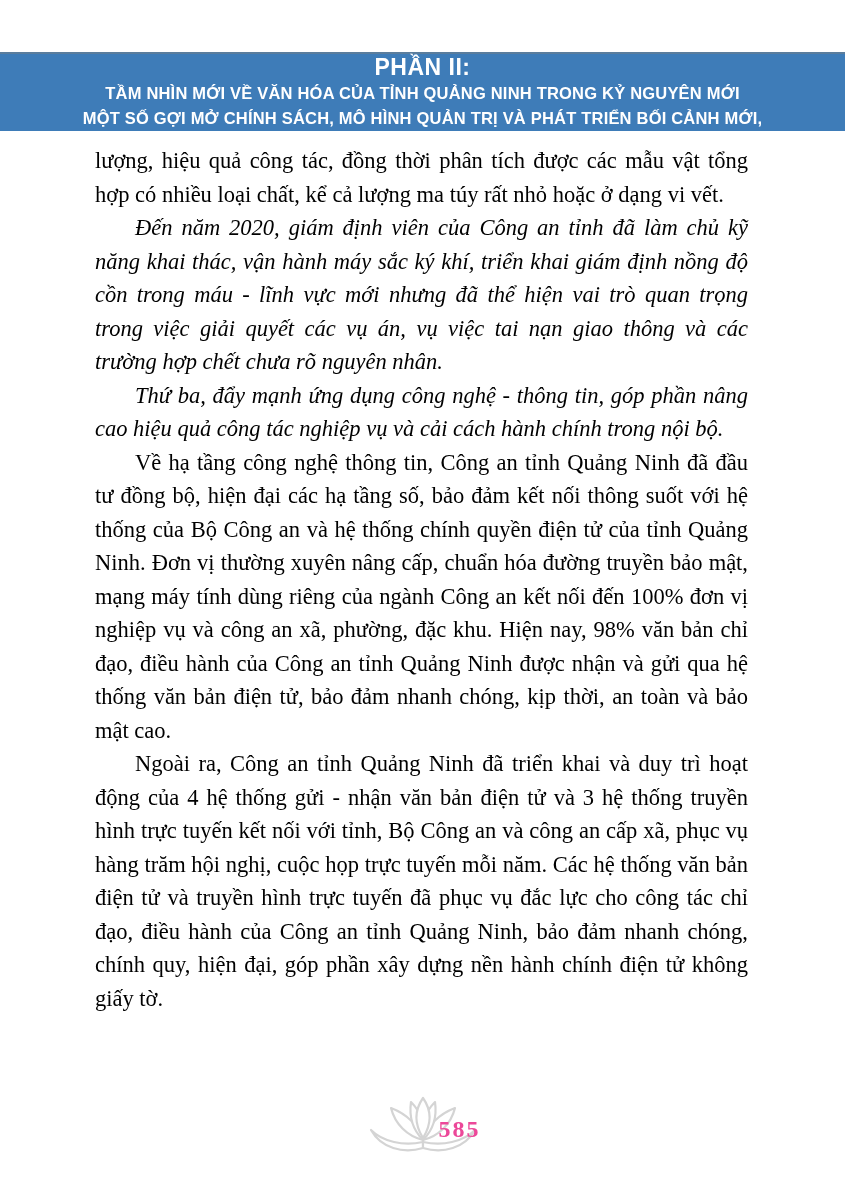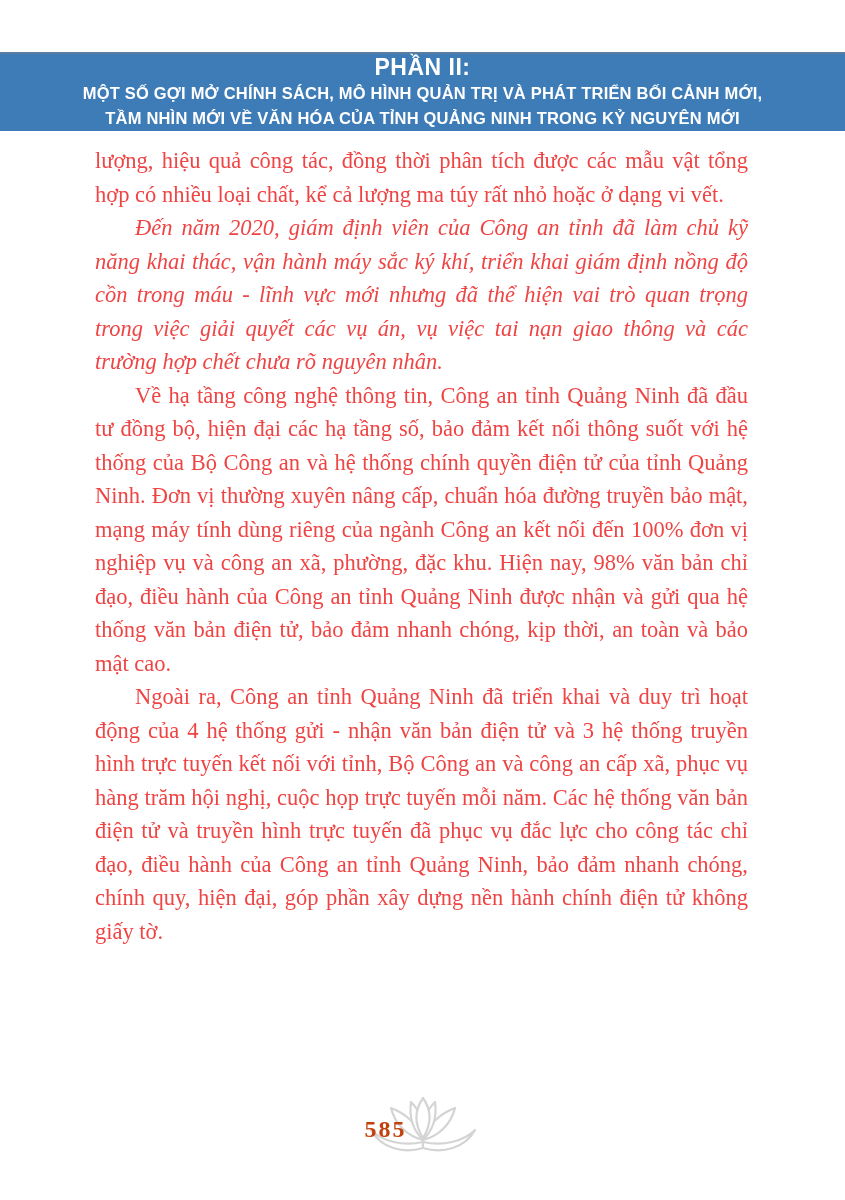--- a/index.html
+++ b/index.html
@@ -37,21 +37,21 @@
     font-size: 16.5px;
     font-weight: 600;
     line-height: 25px;
     letter-spacing: 0.2px;
   }
   
   .body-text {
     position: absolute;
     left: 95px; top: 144px;
     width: 653px;
-    color: #ef4444;
+    color: #000000;
     font-size: 22.5px;
     line-height: 33.5px;
     text-align: justify;
   }
   .body-text p { margin: 0; text-indent: 40px; }
   .body-text p.noindent { text-indent: 0; }
   .body-text p.bold-italic { font-weight: normal; font-style: italic; }
   .body-text p.italic { font-style: italic; }
   
   .footer {
@@ -60,42 +60,43 @@
     width: 845px;
     display: flex;
     justify-content: center;
   }
   .lotus-wrap { position: relative; width: 116px; height: 66px; }
   .lotus-wrap svg { position: absolute; left: 0; top: 0; }
   .page-number {
     position: absolute;
     left: 0; top: 20px;
     width: 100%;
-    text-align: left;
+    text-align: right;
     font-family: "Liberation Serif", serif;
     font-weight: bold;
     font-size: 24px;
     letter-spacing: 2px;
-    color: #c2410c;
+    color: #ec4899;
   }
 </style>
 </head>
 <body>
 
 <div class="page">
 
   <div class="header-band">
     <div class="header-part">PHẦN II:</div>
+    <div class="header-sub">TẦM NHÌN MỚI VỀ VĂN HÓA CỦA TỈNH QUẢNG NINH TRONG KỶ NGUYÊN MỚI</div>
     <div class="header-sub">MỘT SỐ GỢI MỞ CHÍNH SÁCH, MÔ HÌNH QUẢN TRỊ VÀ PHÁT TRIỂN BỐI CẢNH MỚI,</div>
-    <div class="header-sub">TẦM NHÌN MỚI VỀ VĂN HÓA CỦA TỈNH QUẢNG NINH TRONG KỶ NGUYÊN MỚI</div>
   </div>
 
   <div class="body-text">
     <p class="noindent">lượng, hiệu quả công tác, đồng thời phân tích được các mẫu vật tổng hợp có nhiều loại chất, kể cả lượng ma túy rất nhỏ hoặc ở dạng vi vết.</p>
     <p class="bold-italic">Đến năm 2020, giám định viên của Công an tỉnh đã làm chủ kỹ năng khai thác, vận hành máy sắc ký khí, triển khai giám định nồng độ cồn trong máu - lĩnh vực mới nhưng đã thể hiện vai trò quan trọng trong việc giải quyết các vụ án, vụ việc tai nạn giao thông và các trường hợp chết chưa rõ nguyên nhân.</p>
+    <p class="italic">Thứ ba, đẩy mạnh ứng dụng công nghệ - thông tin, góp phần nâng cao hiệu quả công tác nghiệp vụ và cải cách hành chính trong nội bộ.</p>
     <p>Về hạ tầng công nghệ thông tin, Công an tỉnh Quảng Ninh đã đầu tư đồng bộ, hiện đại các hạ tầng số, bảo đảm kết nối thông suốt với hệ thống của Bộ Công an và hệ thống chính quyền điện tử của tỉnh Quảng Ninh. Đơn vị thường xuyên nâng cấp, chuẩn hóa đường truyền bảo mật, mạng máy tính dùng riêng của ngành Công an kết nối đến 100% đơn vị nghiệp vụ và công an xã, phường, đặc khu. Hiện nay, 98% văn bản chỉ đạo, điều hành của Công an tỉnh Quảng Ninh được nhận và gửi qua hệ thống văn bản điện tử, bảo đảm nhanh chóng, kịp thời, an toàn và bảo mật cao.</p>
     <p>Ngoài ra, Công an tỉnh Quảng Ninh đã triển khai và duy trì hoạt động của 4 hệ thống gửi - nhận văn bản điện tử và 3 hệ thống truyền hình trực tuyến kết nối với tỉnh, Bộ Công an và công an cấp xã, phục vụ hàng trăm hội nghị, cuộc họp trực tuyến mỗi năm. Các hệ thống văn bản điện tử và truyền hình trực tuyến đã phục vụ đắc lực cho công tác chỉ đạo, điều hành của Công an tỉnh Quảng Ninh, bảo đảm nhanh chóng, chính quy, hiện đại, góp phần xây dựng nền hành chính điện tử không giấy tờ.</p>
   </div>
 
   <div class="footer">
     <div class="lotus-wrap">
       <span>
         <svg width="116" height="66" viewBox="0 0 116 66" fill="none" xmlns="http://www.w3.org/2000/svg">
           <g stroke="#d4d4d4" stroke-width="2.2" fill="#ffffff" stroke-linejoin="round">
 

